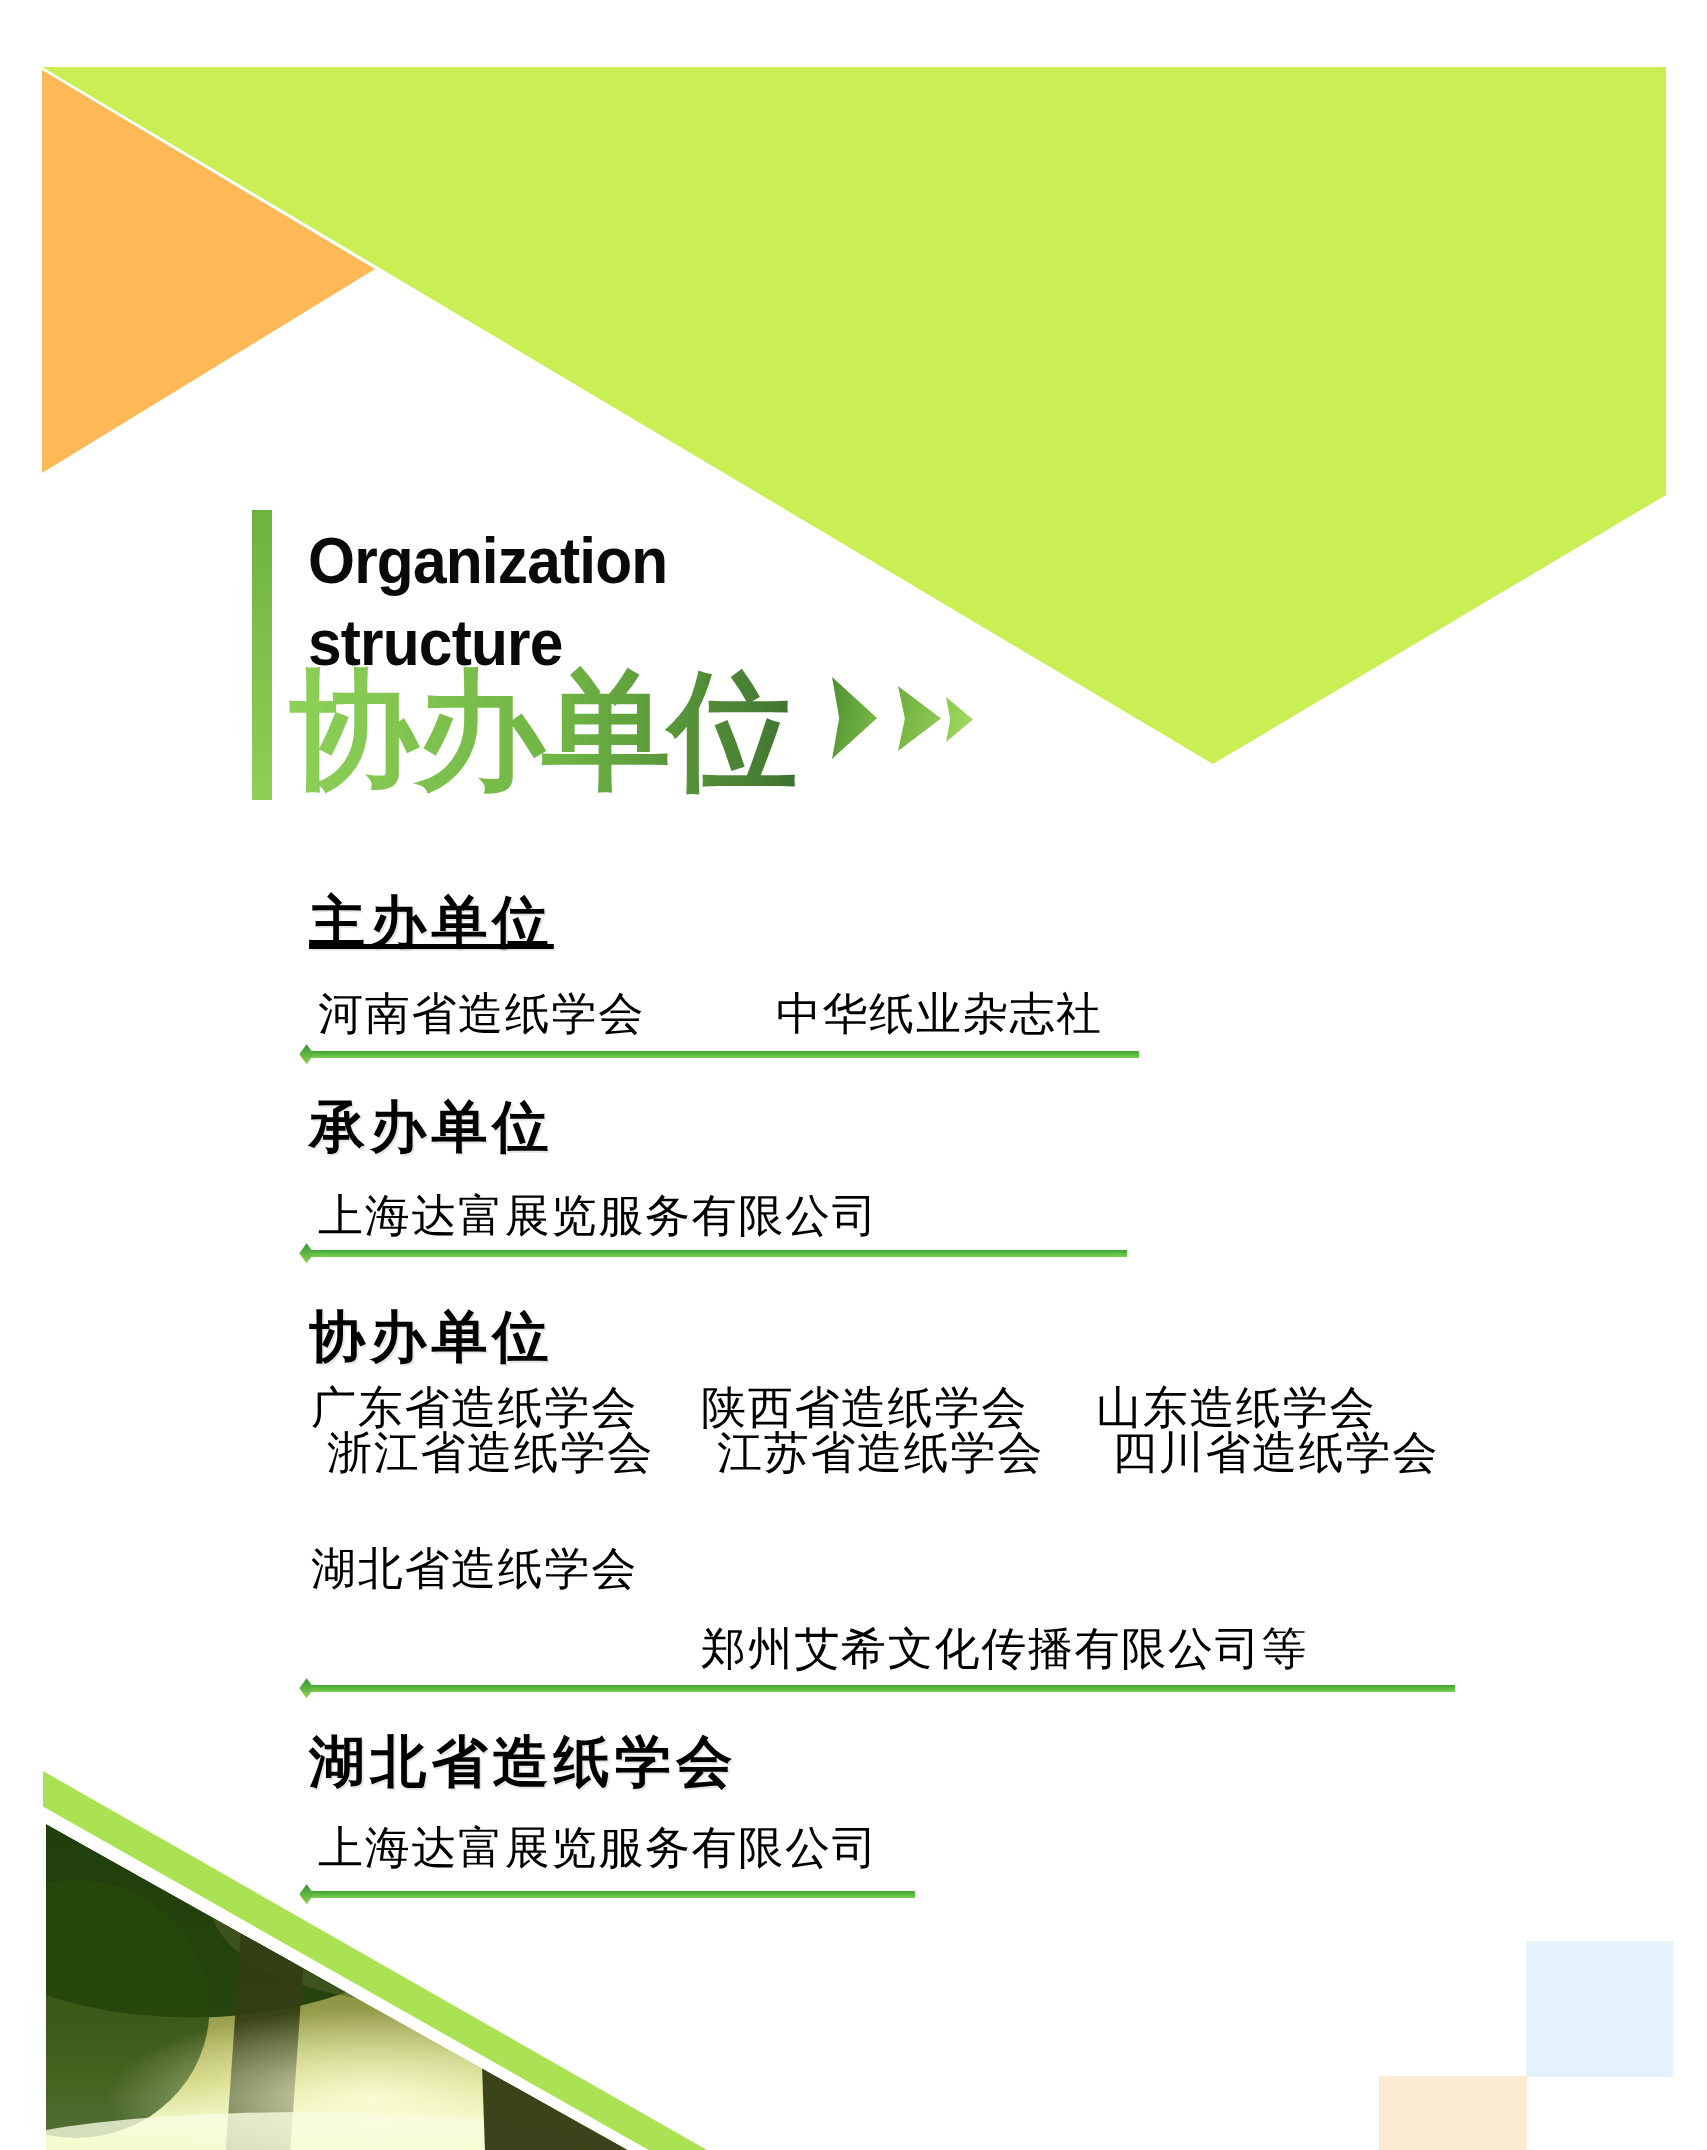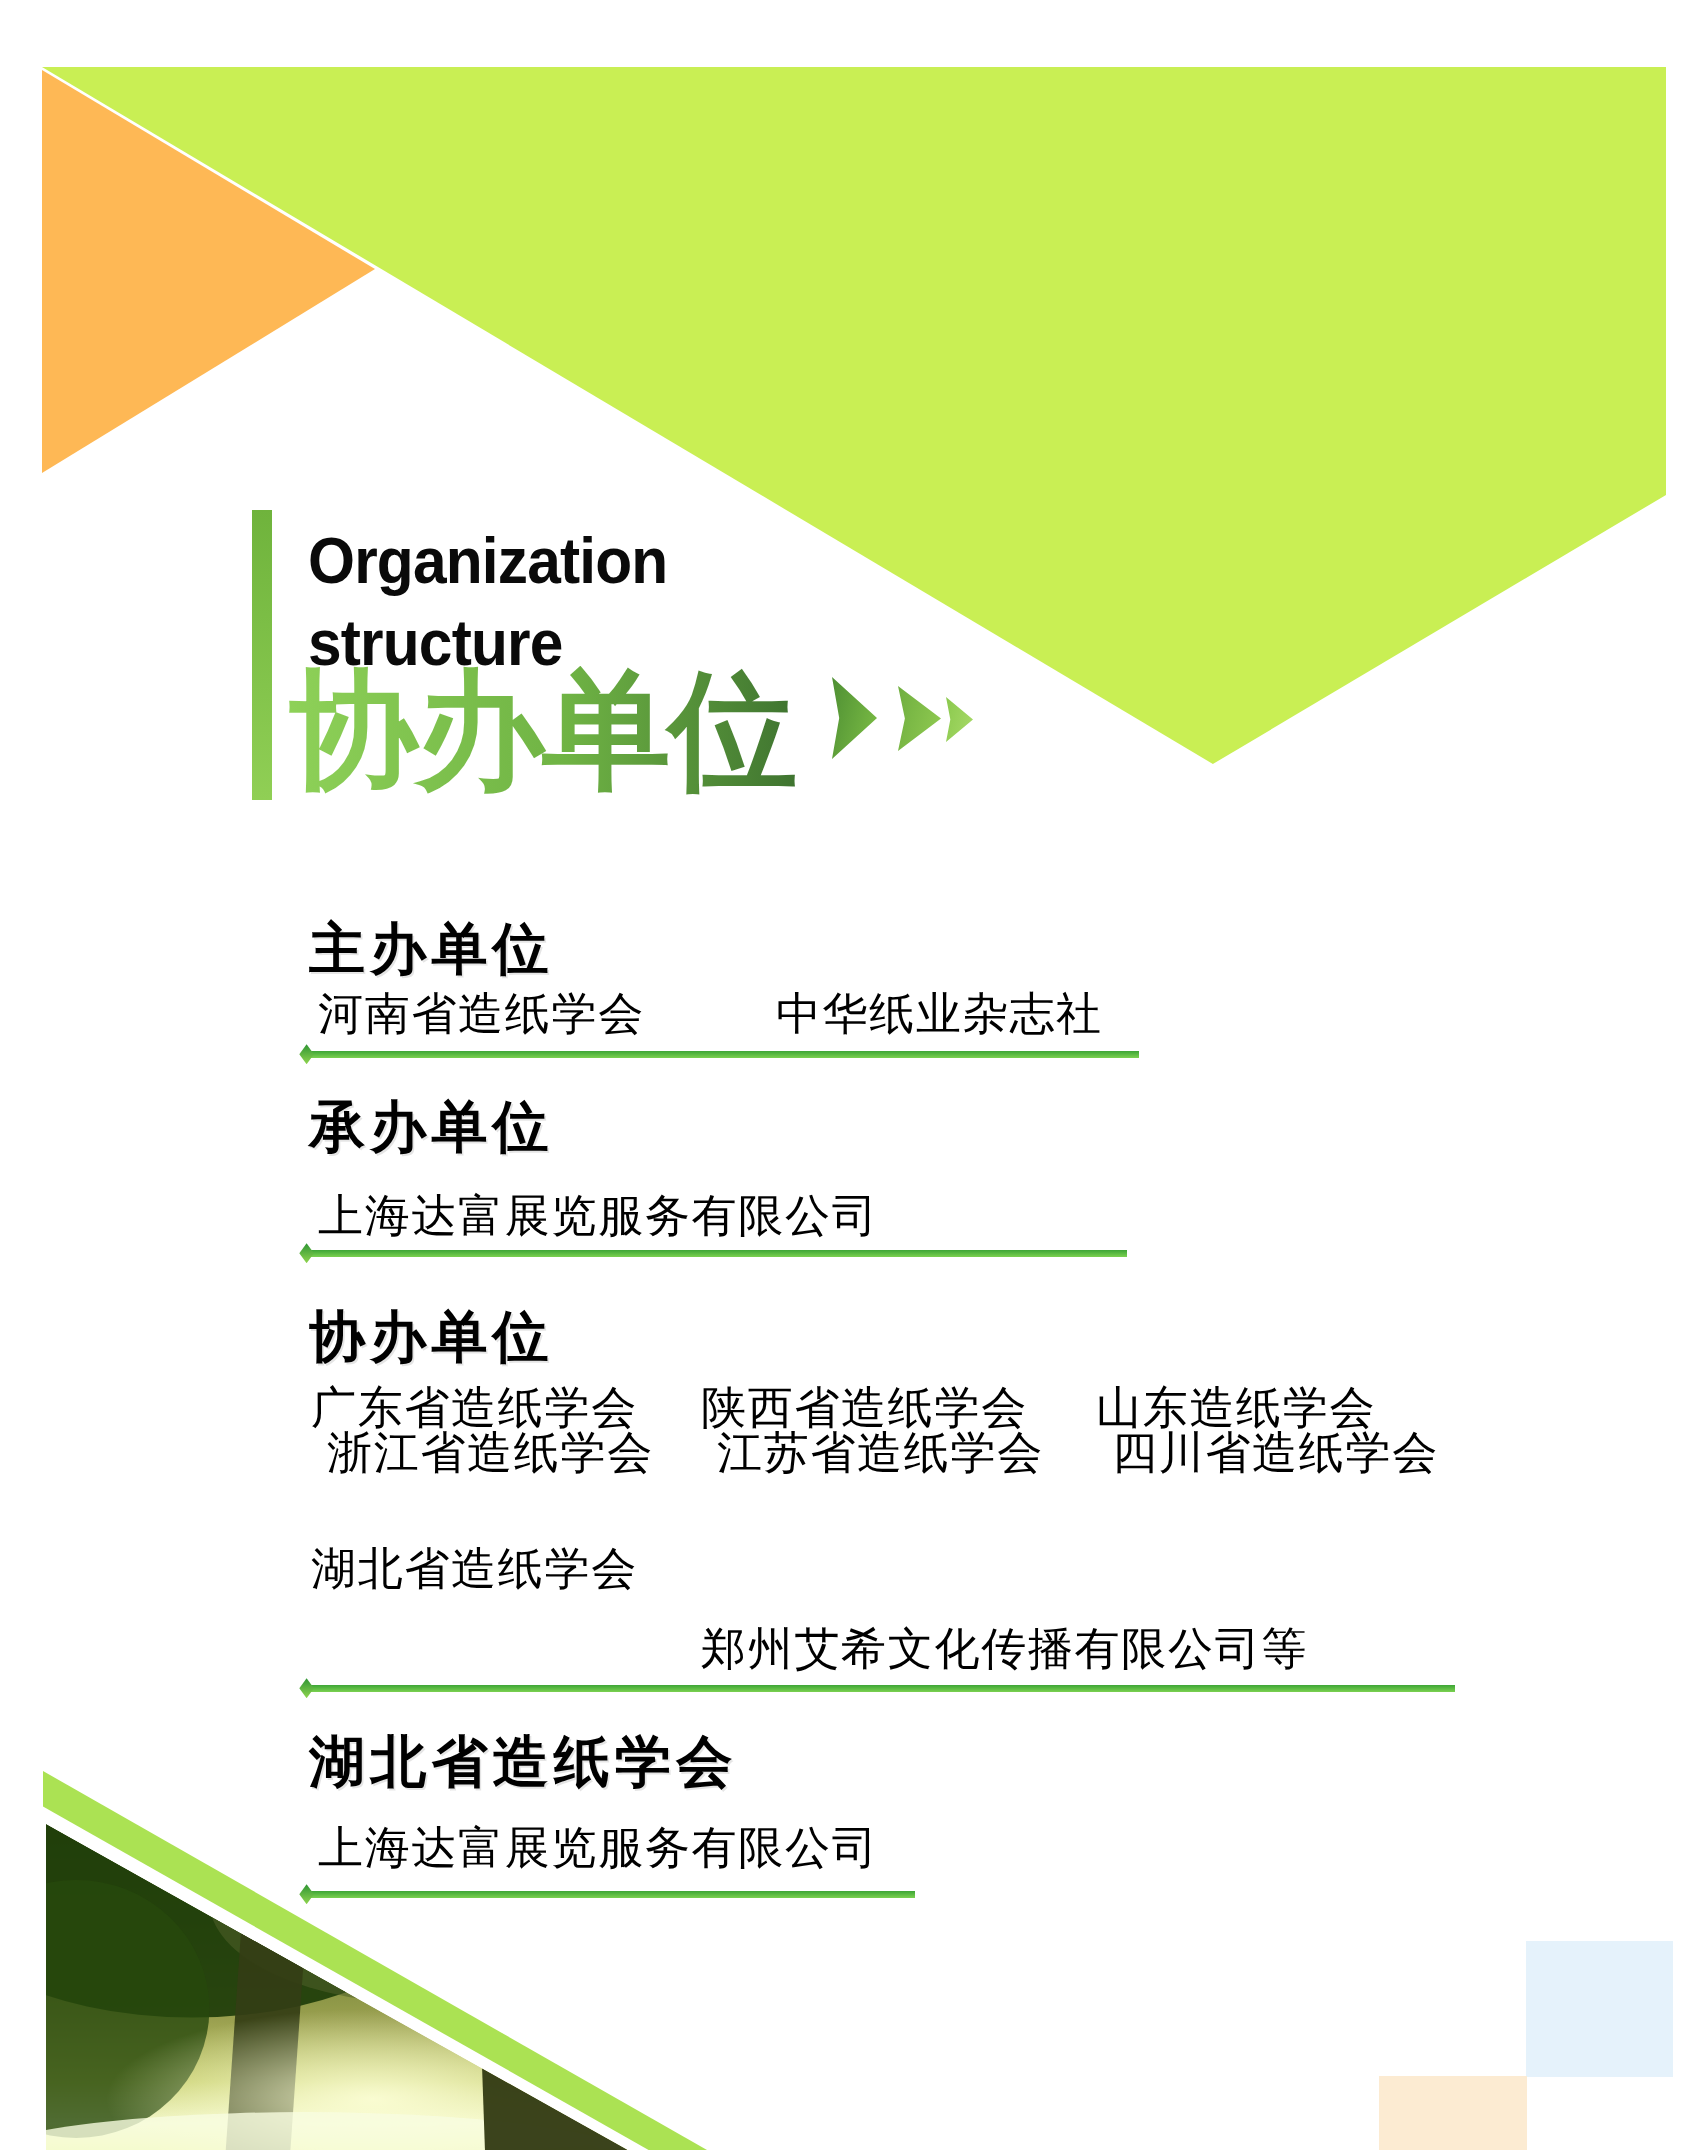--- a/index.html
+++ b/index.html
@@ -109,21 +109,21 @@
   <div class="title-bar"></div>
   <div class="title-en">
     <div>Organization</div>
     <div>structure</div>
   </div>
   <div class="title-zh">协办单位</div>
   <div class="arrow arrow-1"></div>
   <div class="arrow arrow-2"></div>
   <div class="arrow arrow-3"></div>
 
-  <div class="sec-heading" style="top:920px;">主办单位</div>
+  <div class="sec-heading" style="top:893px;text-decoration:underline;">主办单位</div>
   <div class="body-text host-row">
     <span>河南省造纸学会</span>
     <span>中华纸业杂志社</span>
   </div>
   <div class="rule rule-1"></div>
 
   <div class="sec-heading" style="top:1098px;">承办单位</div>
   <div class="body-text" style="left:318px; top:1191px;">上海达富展览服务有限公司</div>
   <div class="rule rule-2"></div>
 

